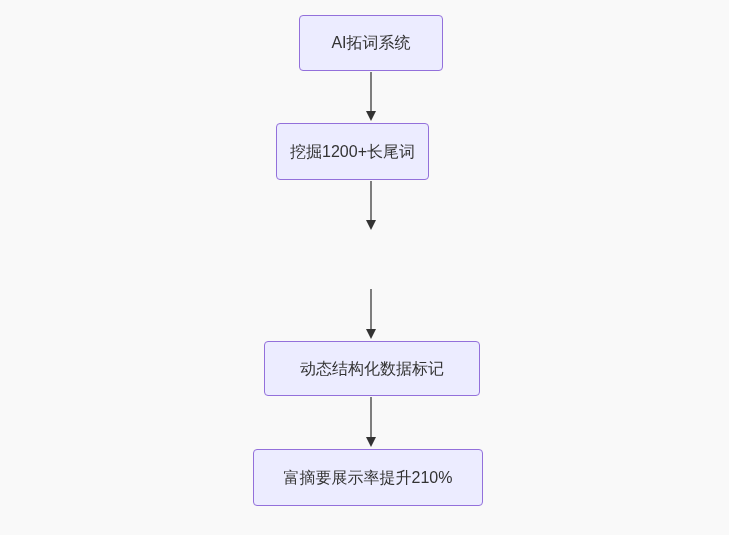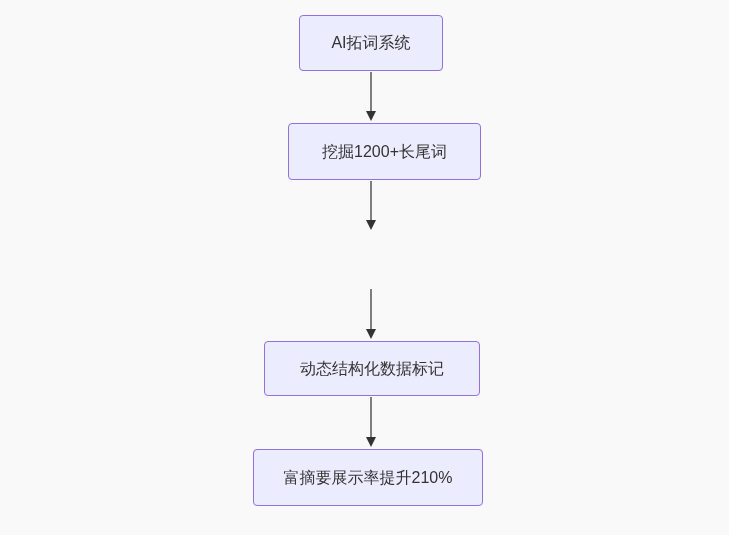--- a/index.html
+++ b/index.html
@@ -30,21 +30,21 @@
     color: #333333;
     font-size: 16px;
     display: flex;
     align-items: center;
     justify-content: center;
     text-align: center;
     line-height: 1.2;
     white-space: nowrap;
   }
   #node-1 { left: 299px; top: 15px;  width: 144px; height: 56px; }
-  #node-2 { left: 288px; top: 123px; width: 193px; height: 57px; }
+  #node-2 { left: 276px; top: 123px; width: 153px; height: 57px; }
   #node-3 { left: 261px; top: 232px; width: 222px; height: 56px; }
   #node-4 { left: 264px; top: 341px; width: 216px; height: 55px; }
   #node-5 { left: 253px; top: 449px; width: 230px; height: 57px; }
 </style>
 </head>
 <body>
 
 <div class="canvas">
 
   <svg class="arrow-layer" width="729" height="535">

